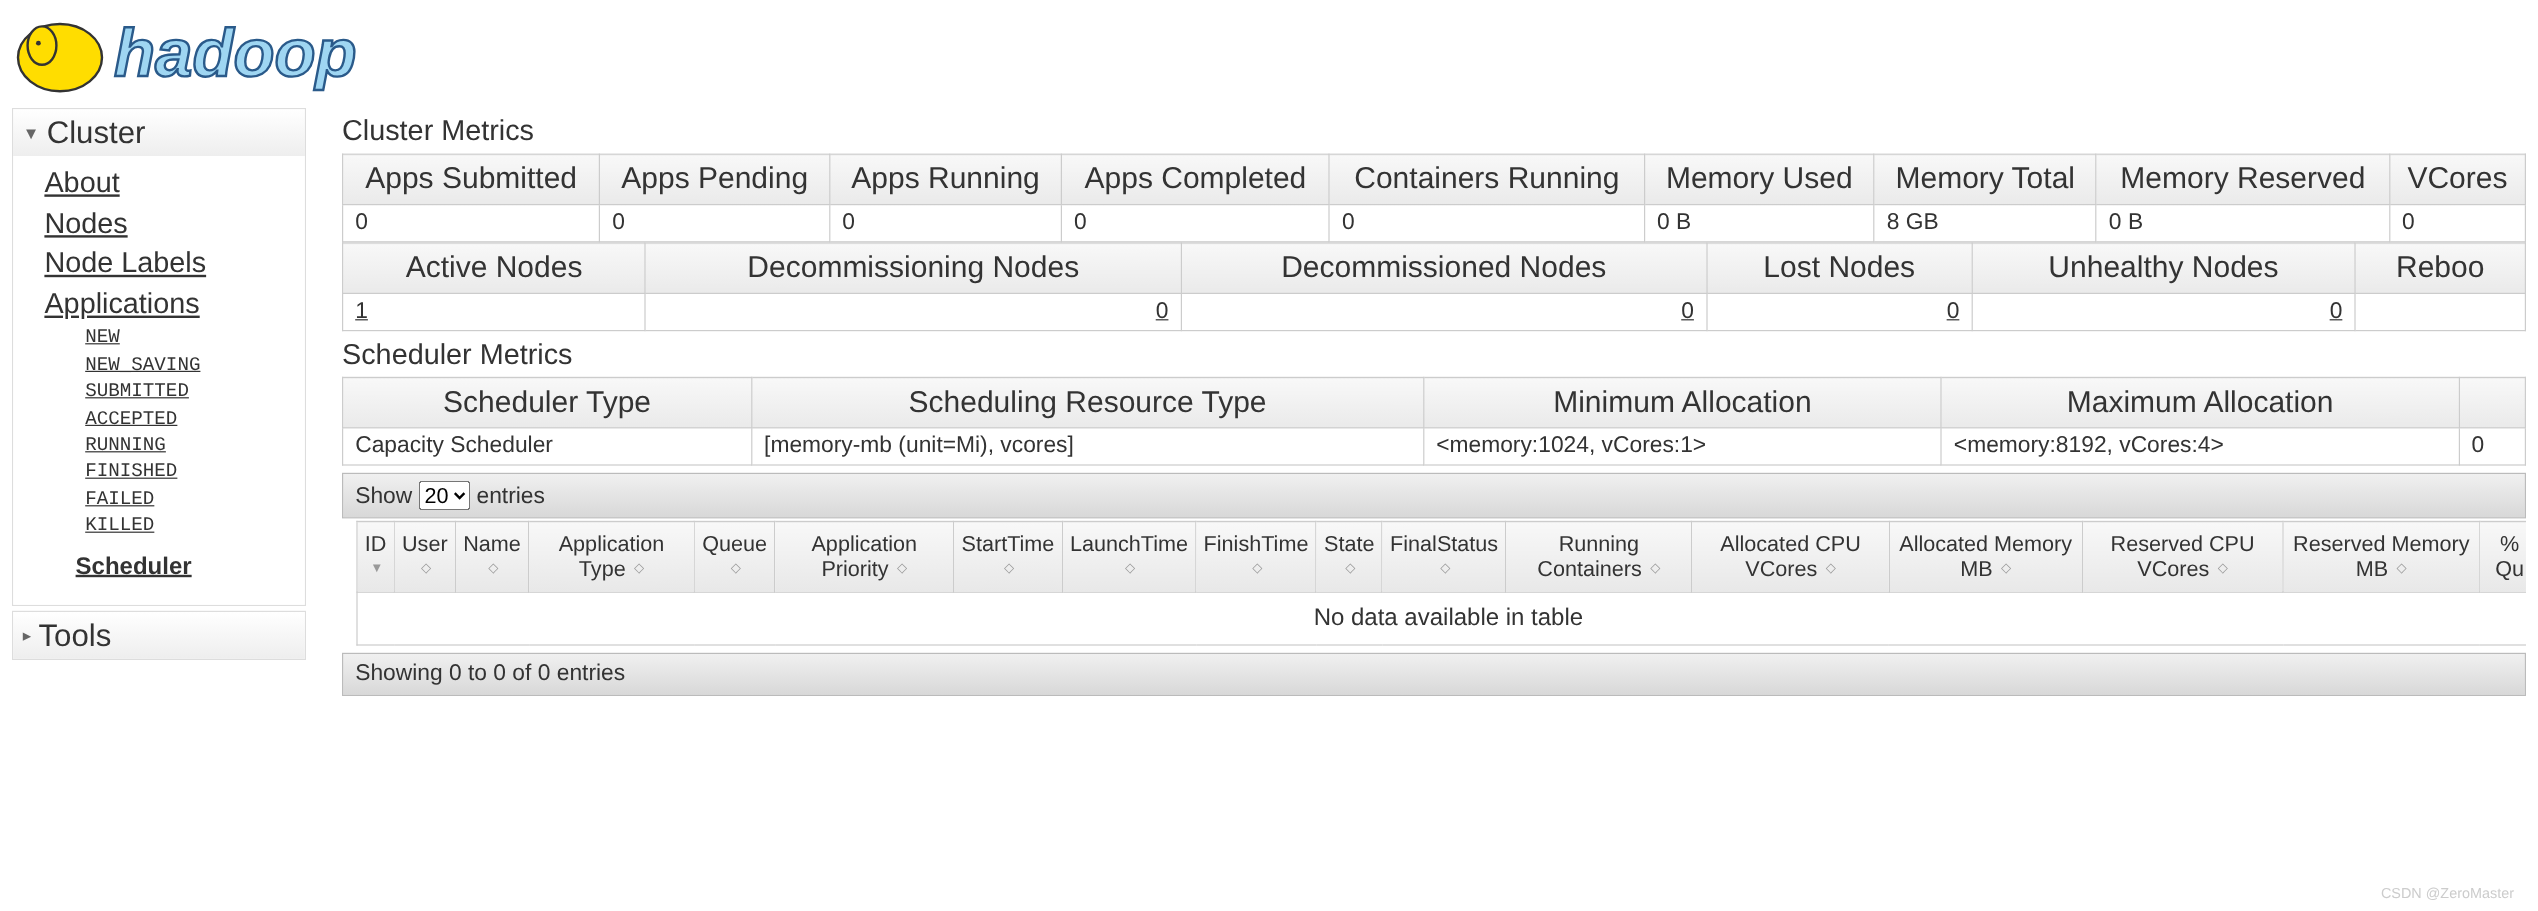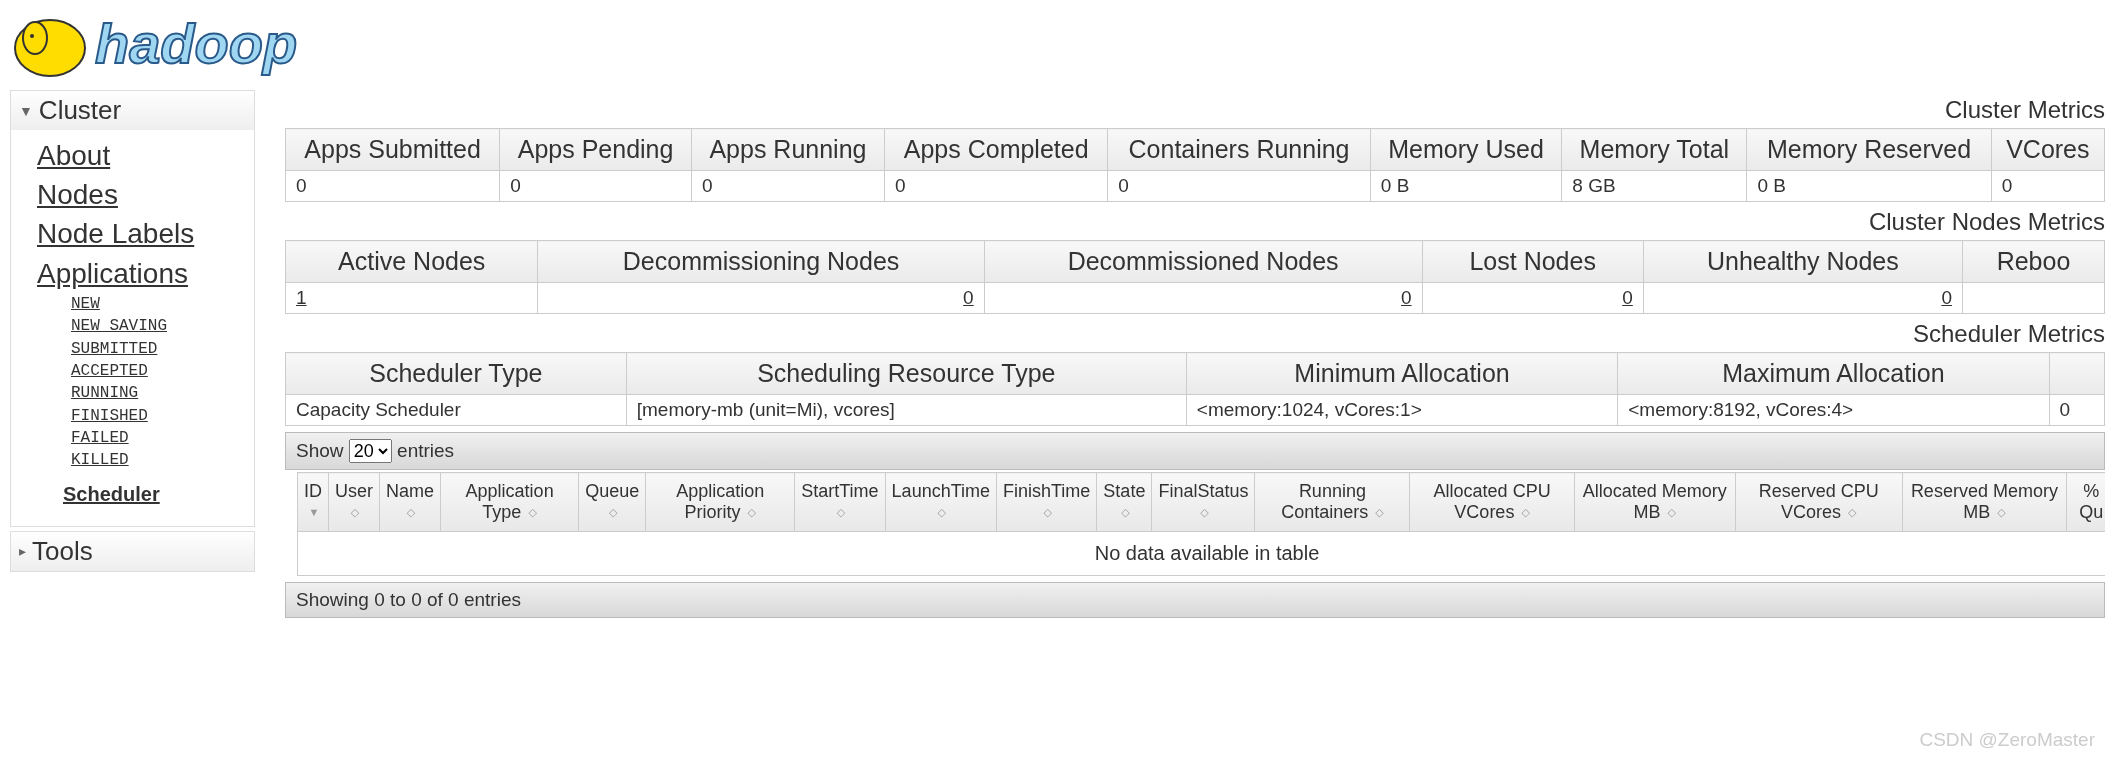--- a/index.html
+++ b/index.html
@@ -7,38 +7,38 @@
 .header { display: flex; align-items: center; padding: 5px 10px; }
 .logo { width: 420px; height: 80px; display: flex; align-items: center; }
 .logo-svg { width: 420px; height: 75px; }
 .page-title { font-size: 42px; font-weight: bold; flex: 1; text-align: center; margin-left: -200px; }
 .layout { display: flex; padding: 0 10px; }
 .sidebar { width: 245px; flex-shrink: 0; }
 .nav-section { border: 1px solid #ddd; background: #f8f8f8; margin-bottom: 4px; }
 .nav-header { font-size: 26px; padding: 4px 8px; cursor: pointer; display: flex; align-items: center; background: linear-gradient(#fff,#eee); }
 .nav-arrow { font-size: 14px; margin-right: 6px; color: #666; }
 .nav-links { padding: 6px 0 10px 26px; background: #fff; }
-.nav-links a { display: block; color: #333; text-decoration: underline; font-size: 28px; line-height: 1.4; }
+.nav-links a { display: block; color: #333; text-decoration: underline; font-size: 24px; line-height: 1.4; }
 .nav-sub { padding-left: 34px; }
 .nav-sub a { font-family: Liberation Mono, monospace; font-size: 16px; }
 .nav-sched { padding: 8px 0 8px 26px; font-weight: bold; }
 .nav-sched a { font-size: 20px; text-decoration: underline; color: #333; }
 .main { flex: 1; padding-left: 30px; overflow: hidden; }
-.section-title { font-size: 24px; font-weight: normal; margin: 6px 0 4px 0; text-align: right; }
+.section-title { font-size: 24px; font-weight: normal; margin: 6px 0 4px 0; }
 table.metrics { width: 100%; border-collapse: collapse; table-layout: auto; }
 table.metrics th { background: linear-gradient(#f8f8f8,#eaeaea); font-weight: normal; font-size: 25px; padding: 6px 10px; border: 1px solid #ccc; text-align: center; white-space: nowrap; }
 table.metrics td { border: 1px solid #ccc; padding: 4px 10px; font-size: 19px; text-align: left; }
 table.metrics td a { color: #333; text-decoration: underline; }
 .dt-bar { background: linear-gradient(#f0f0f0,#d8d8d8); border: 1px solid #bbb; padding: 6px 10px; font-size: 19px; margin-top: 6px; }
 .dt-bar select { font-size: 18px; }
 table.apps { width: 100%; border-collapse: collapse; margin-top: 2px; margin-left: 12px; }
 table.apps th { background: linear-gradient(#f8f8f8,#e8e8e8); font-weight: normal; font-size: 18px; padding: 8px 6px; border: 1px solid #ccc; text-align: center; vertical-align: middle; white-space: normal; position: relative; }
 .sort-icon { font-size: 11px; color: #999; display: inline-block; line-height: 0.7; vertical-align: middle; margin-left: 2px; }
 table.apps td.nodata { text-align: center; padding: 10px; font-size: 20px; border: 1px solid #ccc; }
-.watermark { position: fixed; right: 20px; bottom: 8px; color: #ccc; font-size: 19px; }
+.watermark { position: fixed; right: 20px; bottom: 8px; color: #ccc; font-size: 12px; }
 </style>
 </head>
 <body>
 
 <div class="header">
   <div class="logo">
     <svg class="logo-svg" viewBox="0 0 420 75">
       <ellipse cx="40" cy="40" rx="35" ry="28" fill="#FFDD00" stroke="#333" stroke-width="2"></ellipse>
       <ellipse cx="25" cy="30" rx="12" ry="16" fill="#FFDD00" stroke="#333" stroke-width="2"></ellipse>
       <circle cx="22" cy="28" r="2" fill="#333"></circle>
@@ -106,21 +106,20 @@
         <td>0</td>
         <td>0</td>
         <td>0 B</td>
         <td>8 GB</td>
         <td>0 B</td>
         <td>0</td>
       </tr>
         </tbody>
     </table>
 
-    <div class="section-title">Cluster Nodes Metrics</div>
     <table class="metrics">
       <thead>
           <tr>
         <th>Active Nodes</th>
         <th>Decommissioning Nodes</th>
         <th>Decommissioned Nodes</th>
         <th>Lost Nodes</th>
         <th>Unhealthy Nodes</th>
         <th>Reboo</th>
       </tr>

